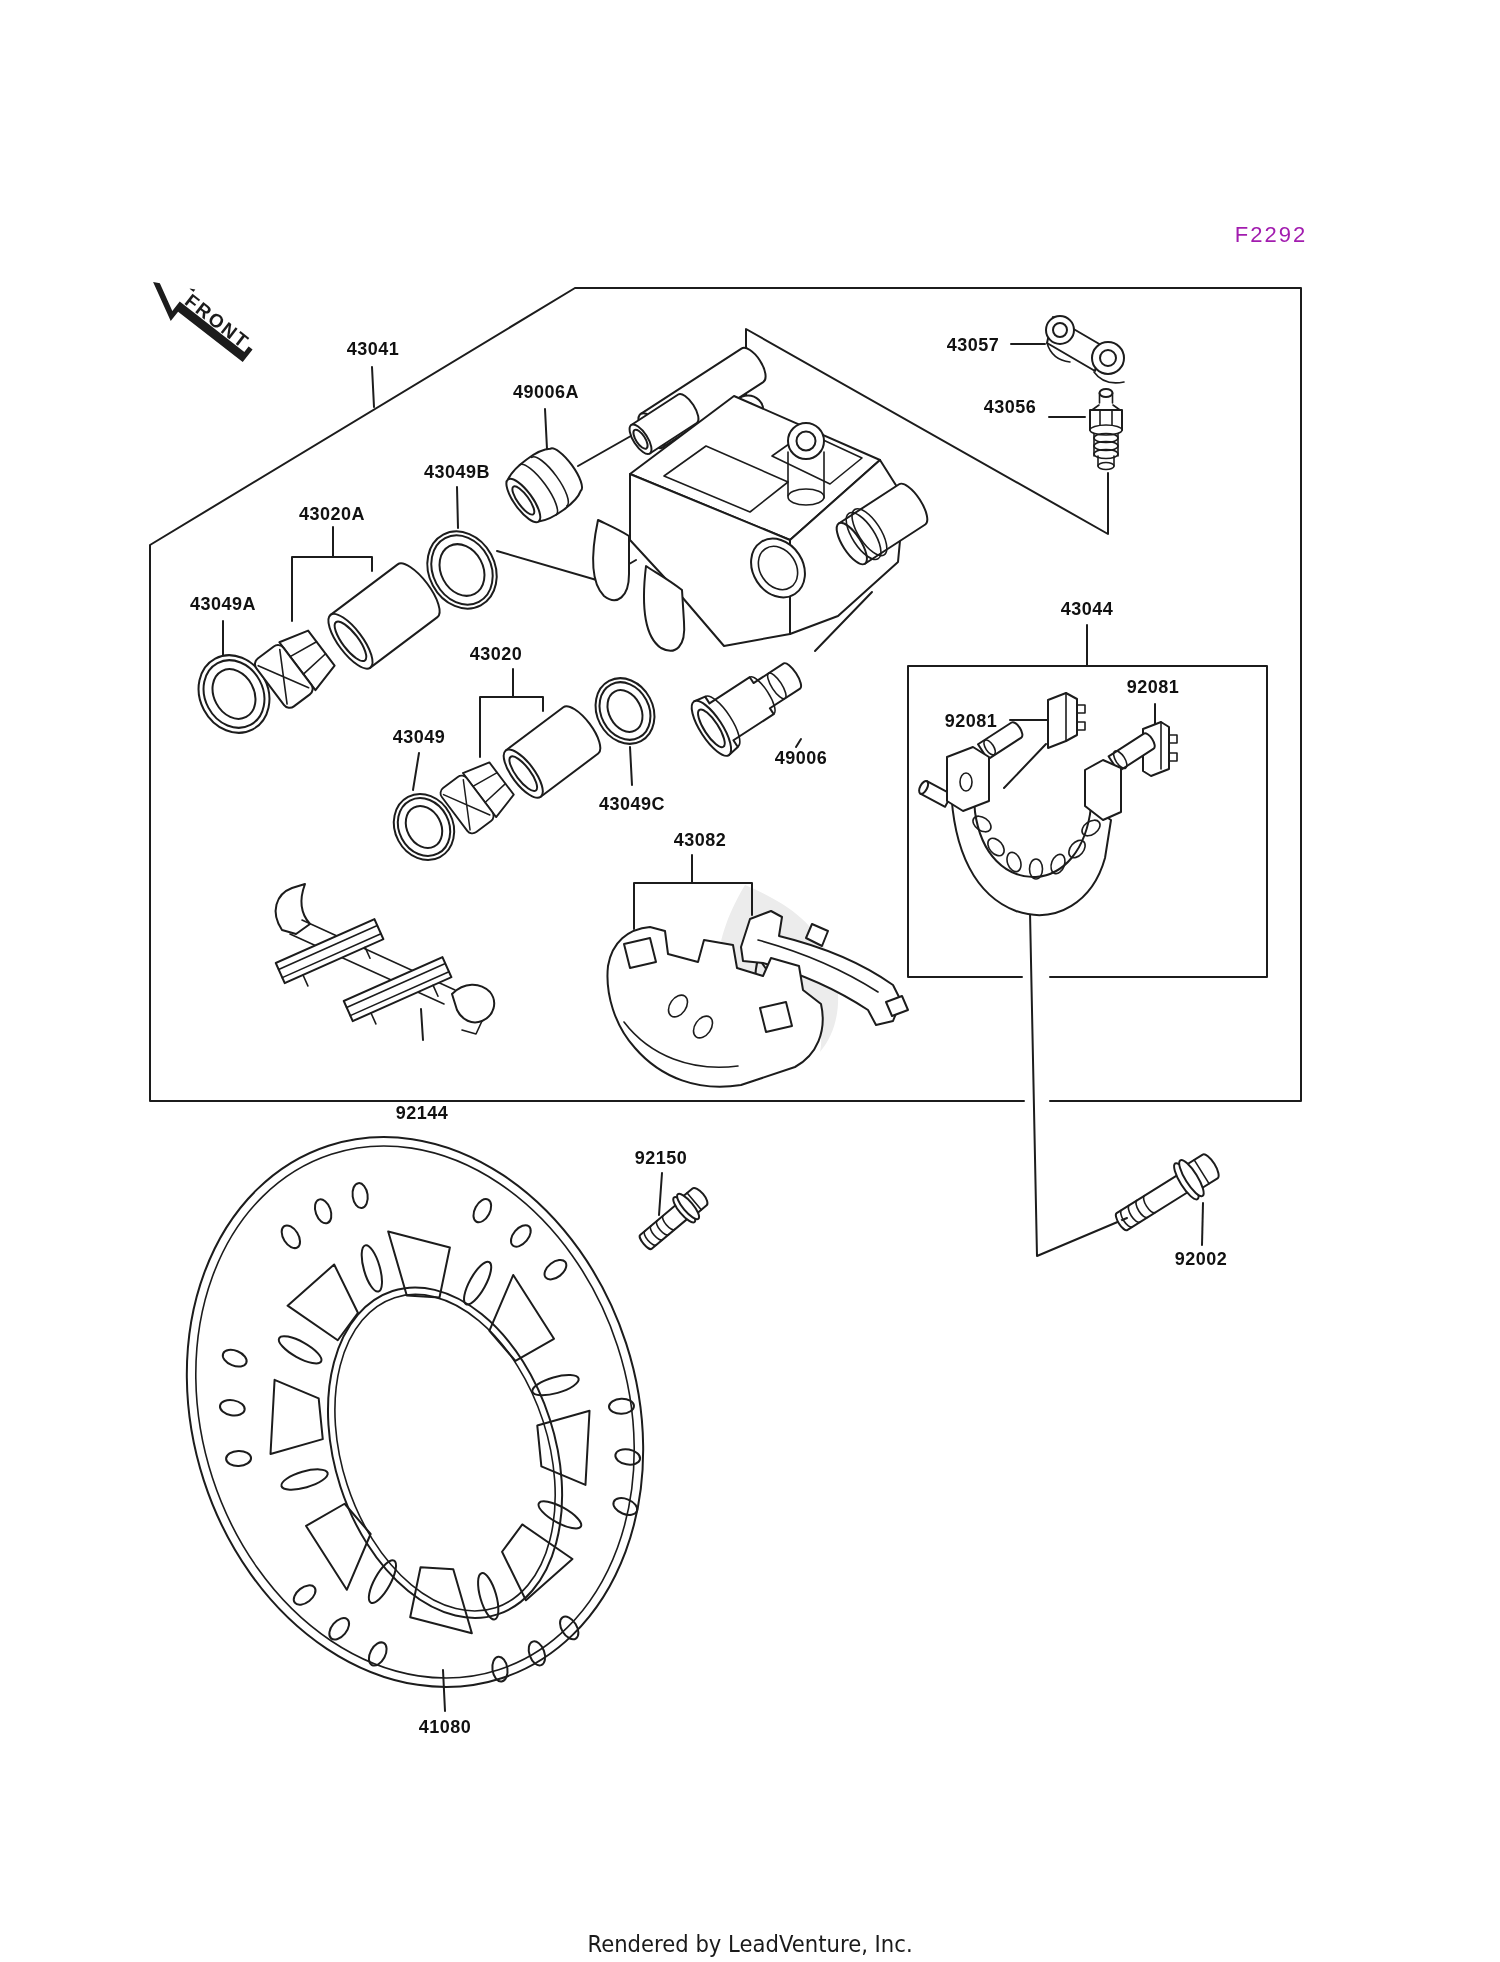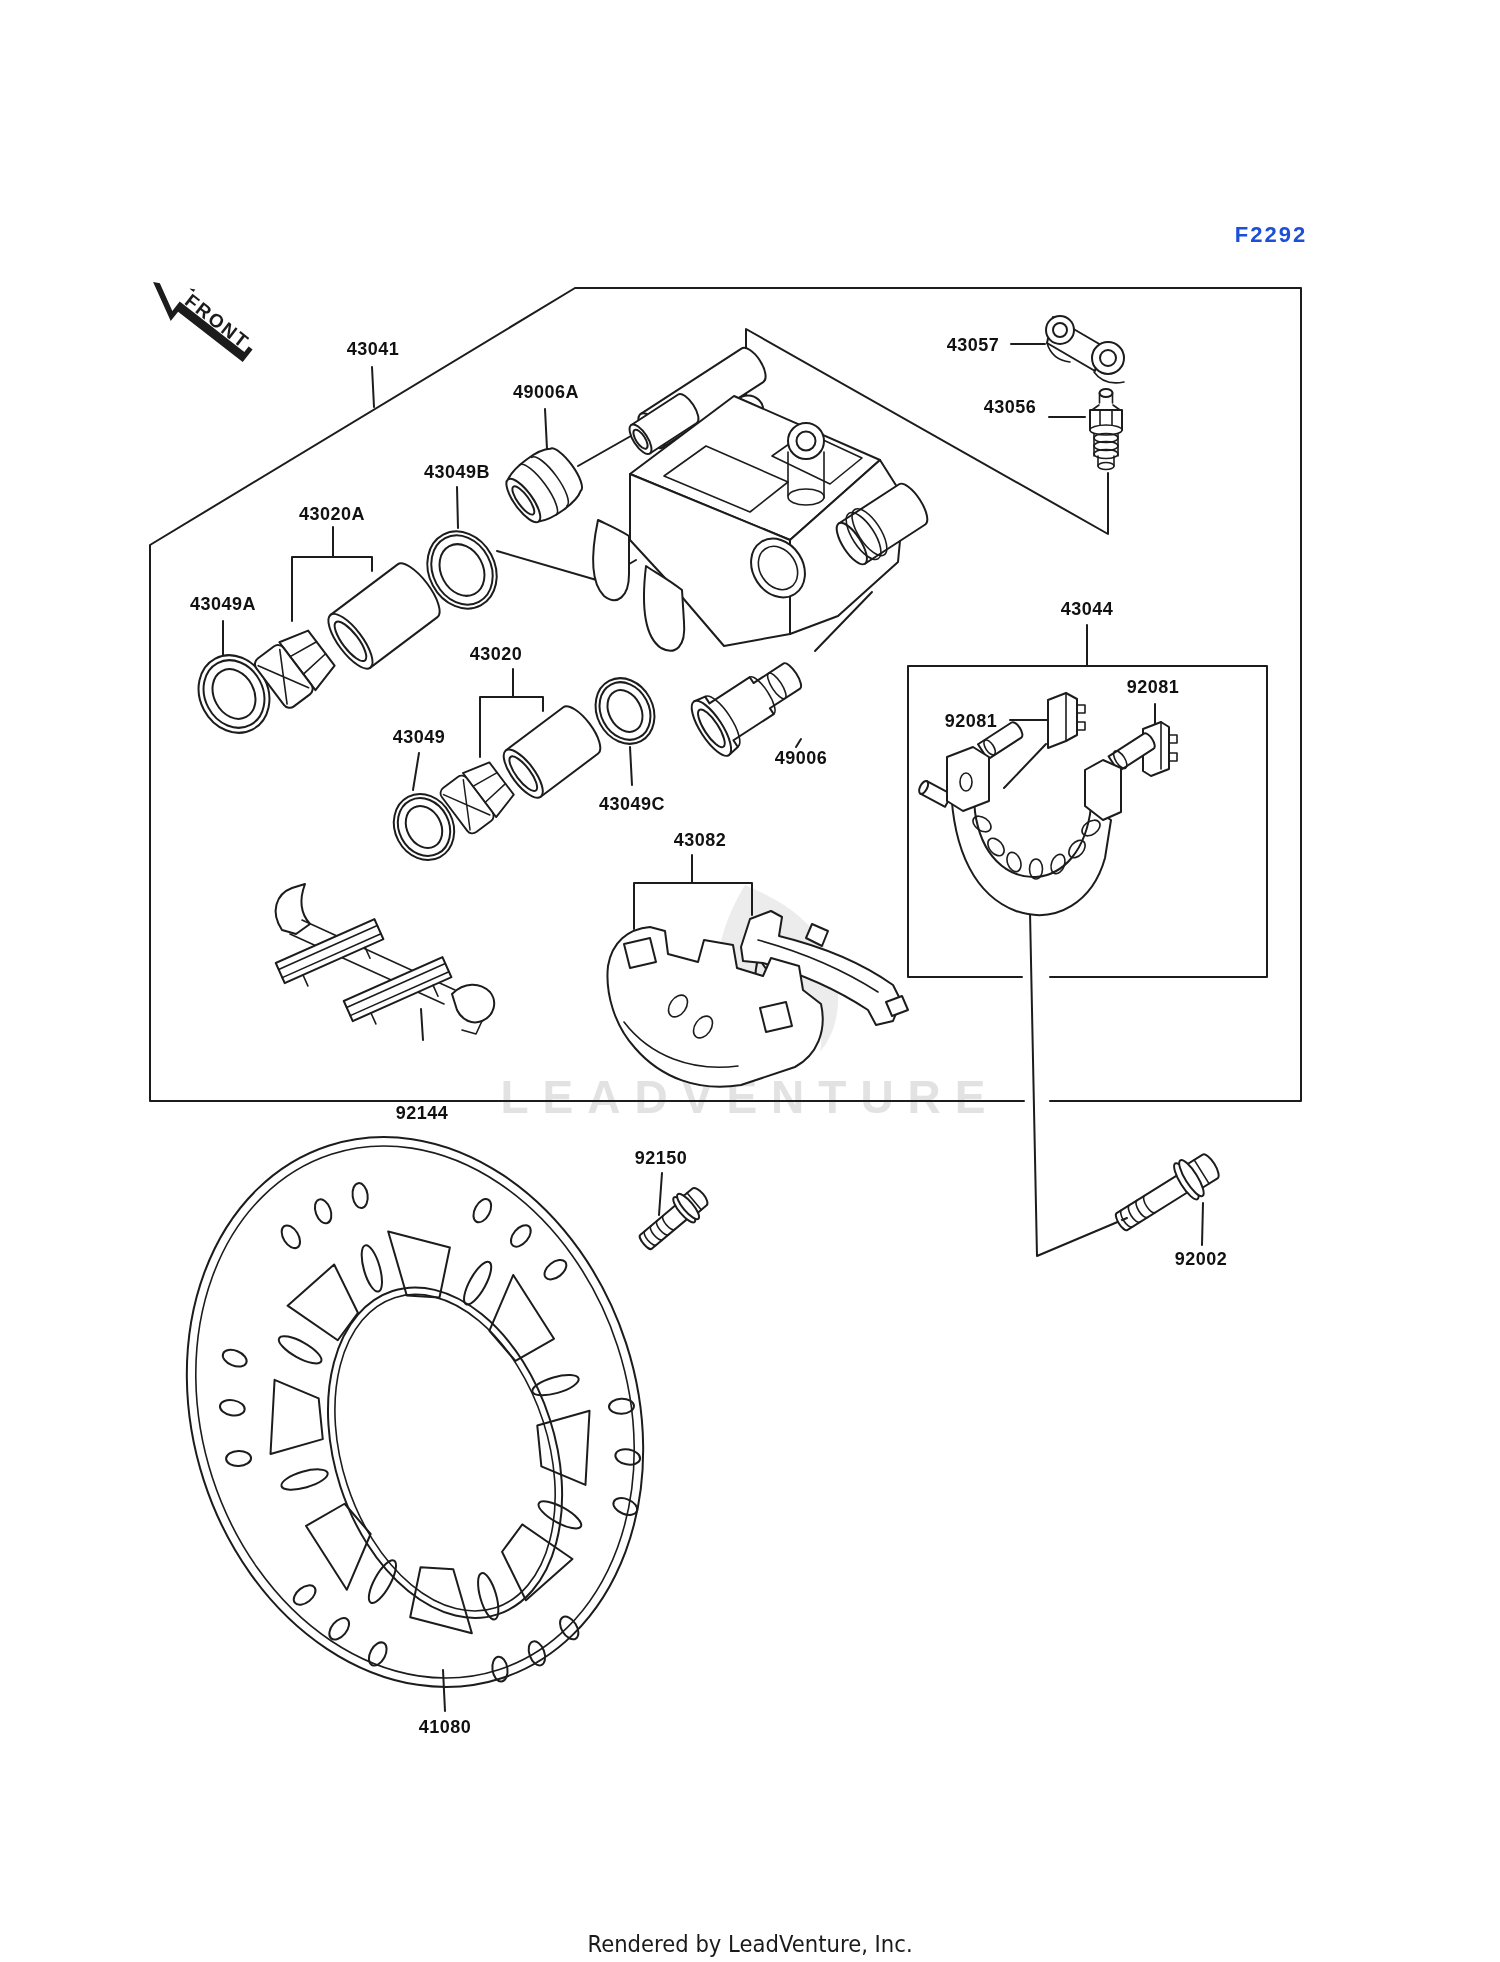--- a/index.html
+++ b/index.html
@@ -13,30 +13,29 @@
       fill:none;stroke:#1c1c1c;stroke-width:2;stroke-linecap:round;stroke-linejoin:round;}
   svg.art .solid{fill:#ffffff;}
   svg.art .ink{fill:#1c1c1c;stroke:none;}
   svg.art .ghost{fill:#ececec;stroke:none;}
   svg.art .thin{stroke-width:1.6;}
   svg.art text{font-family:"Liberation Sans",sans-serif;font-weight:bold;fill:#1c1c1c;stroke:none;}
   .layer{position:absolute;left:0;top:0;width:100%;height:100%;z-index:3;}
   .plabel{position:absolute;transform:translate(-50%,-50%);font-weight:bold;font-size:18px;
           color:#111;white-space:nowrap;letter-spacing:0.5px;}
   .figcode{position:absolute;left:1271px;top:235px;transform:translate(-50%,-50%);
-           font-weight:bold;font-size:22px;letter-spacing:2px;color:#1d4ed8;}
+           font-weight:normal;font-size:22px;letter-spacing:2px;color:#a21caf;}
   .footer{position:absolute;left:750px;top:1944px;transform:translate(-50%,-50%) scaleX(.92);
           font-family:"DejaVu Sans", sans-serif;font-size:23px;color:#1a1a1a;white-space:nowrap;}
 </style>
 </head>
 <body>
 
 <div class="canvas">
 
-  <div class="watermark">LEADVENTURE</div>
 
   <svg class="art" width="1500" height="1962" viewBox="0 0 1500 1962">
 
     <g>
       <path class="ghost" d="M 745,885 C 706,950 712,1000 745,1035 C 762,1052 764,1056 754,1072
                              C 790,1060 806,1030 800,1000 C 818,1014 824,1034 820,1052
                              C 842,1026 844,984 826,950 C 812,922 786,902 745,885 Z"></path>
       <path d="M 758,958 C 750,992 760,1014 780,1026 C 786,1004 776,980 758,958 Z" fill="#ffffff" stroke="none"></path>
     </g>
 

